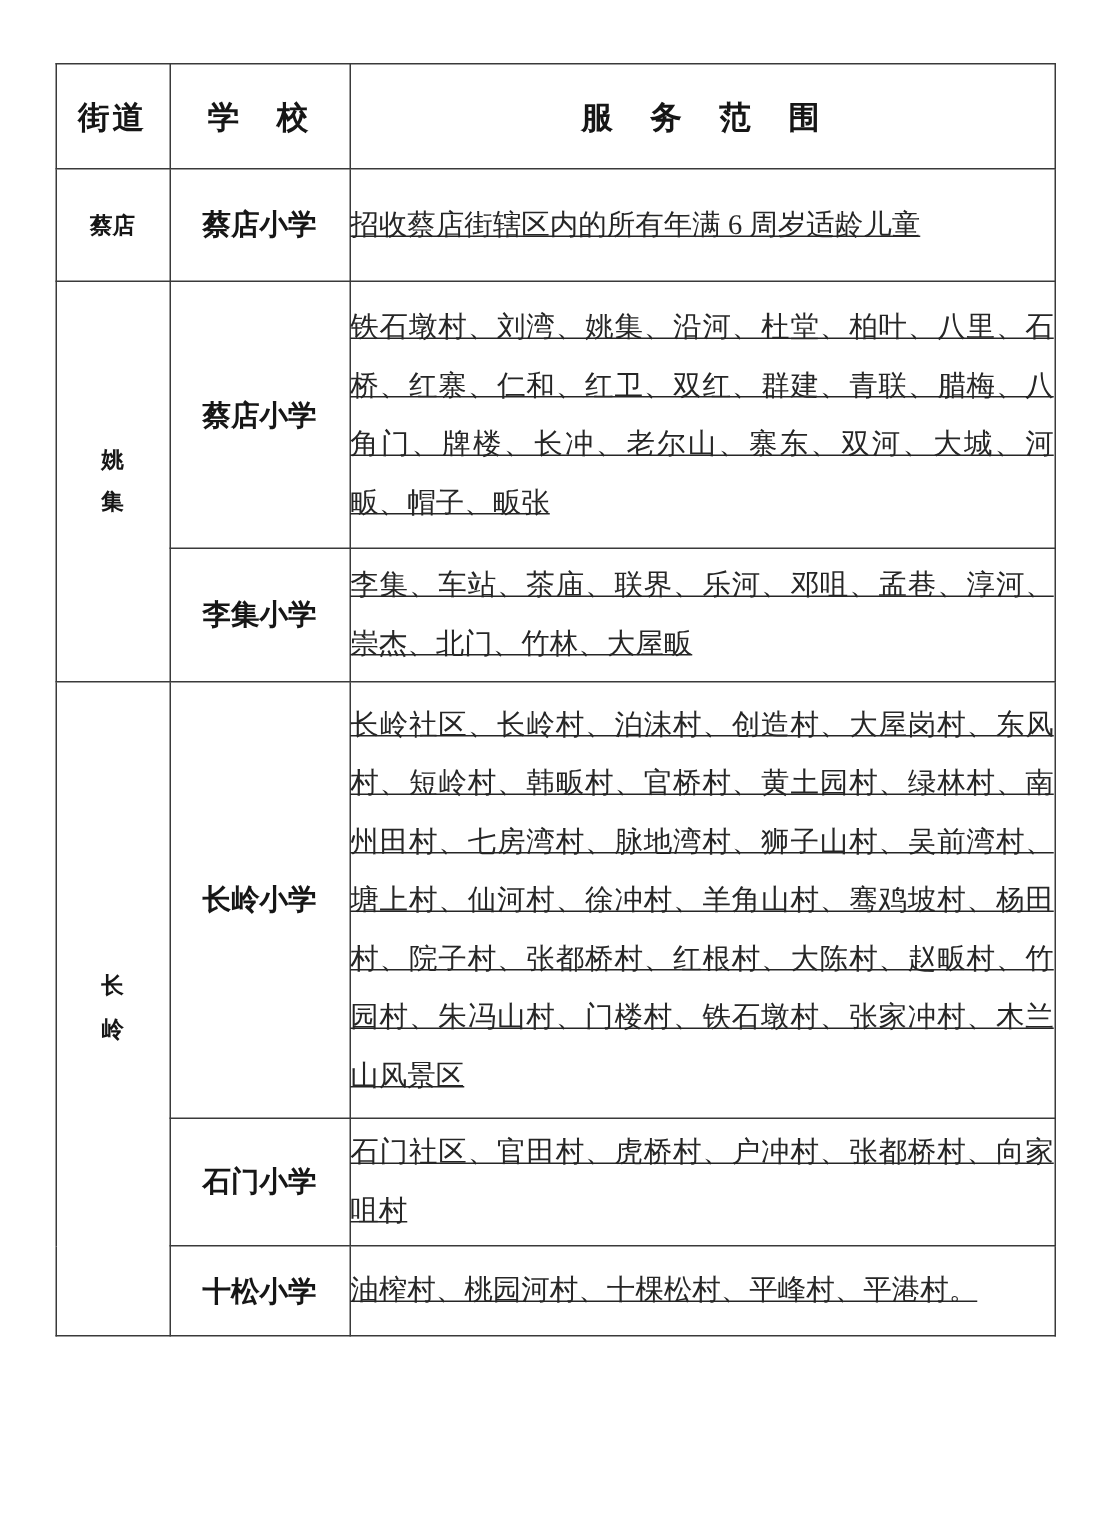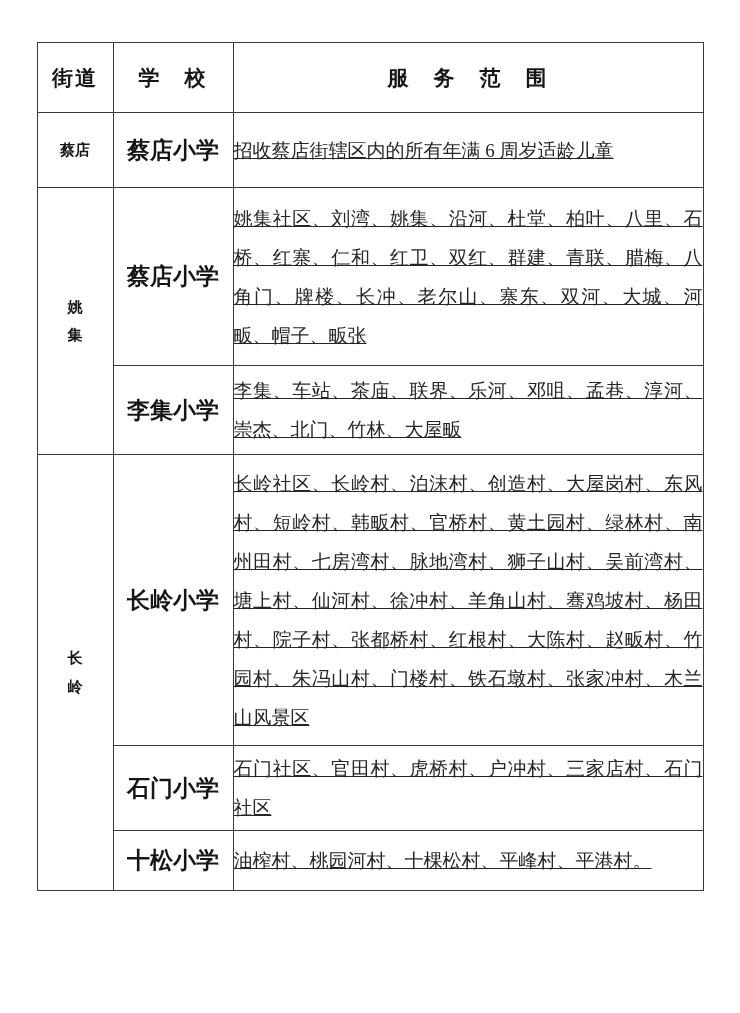--- a/index.html
+++ b/index.html
@@ -39,21 +39,21 @@
     font-size:21px;font-weight:bold;color:#161616;
     letter-spacing:2px;
   }
   .street-cell{
     font-size:15px;font-weight:bold;text-align:center;color:#161616;
   }
   .street-cell.vertical span{
     display:block;margin:12px 0;line-height:1.1;
   }
   .school-cell{
-    font-size:23px;font-weight:bold;text-align:center;color:#161616;
+    font-size:19px;font-weight:bold;text-align:center;color:#161616;
   }
   .range-cell{
     font-family:"Liberation Serif",serif;
     font-size:19px;font-weight:normal;color:#262626;
     line-height:39px;
     padding:6px 10px 6px 13px;
     text-align:justify;
     text-align-last:left;
     text-decoration:underline;
   }
@@ -81,37 +81,37 @@
           <td rowspan="1" class="street-cell">蔡店</td>
           <td class="school-cell">蔡店小学</td>
           <td class="range-cell">招收蔡店街辖区内的所有年满 6 周岁适龄儿童</td>
         </tr>
         <tr class="r2">
           <td rowspan="2" class="street-cell vertical">
             <span>姚</span>
             <span>集</span>
           </td>
           <td class="school-cell">蔡店小学</td>
-          <td class="range-cell">姚集社区、刘湾、姚集、沿河、杜堂、柏叶、八里、石桥、红寨、仁和、红卫、双红、群建、青联、腊梅、八角门、牌楼、长冲、老尔山、寨东、双河、大城、河畈、帽子、畈张</td>
+          <td class="range-cell">铁石墩村、刘湾、姚集、沿河、杜堂、柏叶、八里、石桥、红寨、仁和、红卫、双红、群建、青联、腊梅、八角门、牌楼、长冲、老尔山、寨东、双河、大城、河畈、帽子、畈张</td>
         </tr>
         <tr class="r3">
           <td class="school-cell">李集小学</td>
           <td class="range-cell">李集、车站、茶庙、联界、乐河、邓咀、孟巷、淳河、崇杰、北门、竹林、大屋畈</td>
         </tr>
         <tr class="r4">
           <td rowspan="3" class="street-cell vertical">
             <span>长</span>
             <span>岭</span>
           </td>
           <td class="school-cell">长岭小学</td>
           <td class="range-cell">长岭社区、长岭村、泊沫村、创造村、大屋岗村、东风村、短岭村、韩畈村、官桥村、黄土园村、绿林村、南州田村、七房湾村、脉地湾村、狮子山村、吴前湾村、塘上村、仙河村、徐冲村、羊角山村、骞鸡坡村、杨田村、院子村、张都桥村、红根村、大陈村、赵畈村、竹园村、朱冯山村、门楼村、铁石墩村、张家冲村、木兰山风景区</td>
         </tr>
         <tr class="r5">
           <td class="school-cell">石门小学</td>
-          <td class="range-cell">石门社区、官田村、虎桥村、户冲村、三家店村、石门社区</td>
+          <td class="range-cell">石门社区、官田村、虎桥村、户冲村、张都桥村、向家咀村</td>
         </tr>
         <tr class="r6">
           <td class="school-cell">十松小学</td>
           <td class="range-cell">油榨村、桃园河村、十棵松村、平峰村、平港村。</td>
         </tr>
       </tbody>
   </table>
 </div>
 
 </body></html>

